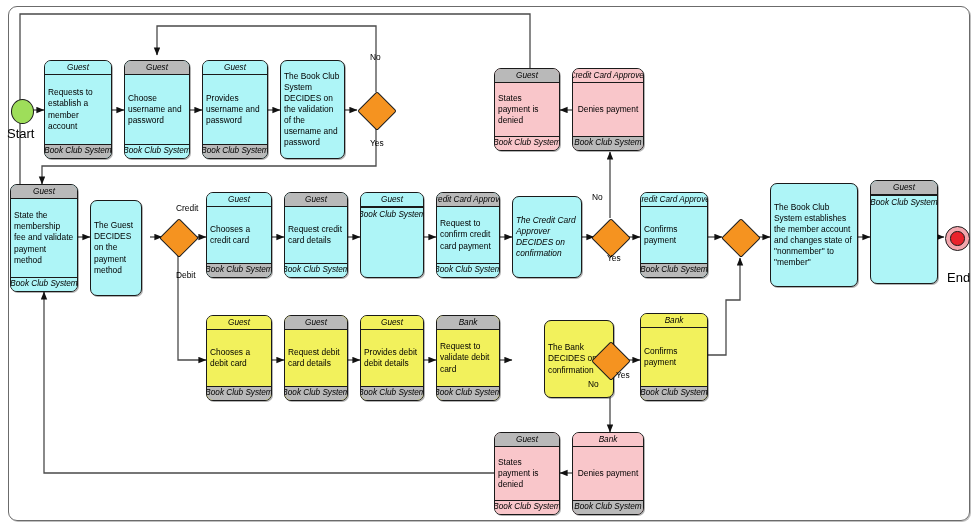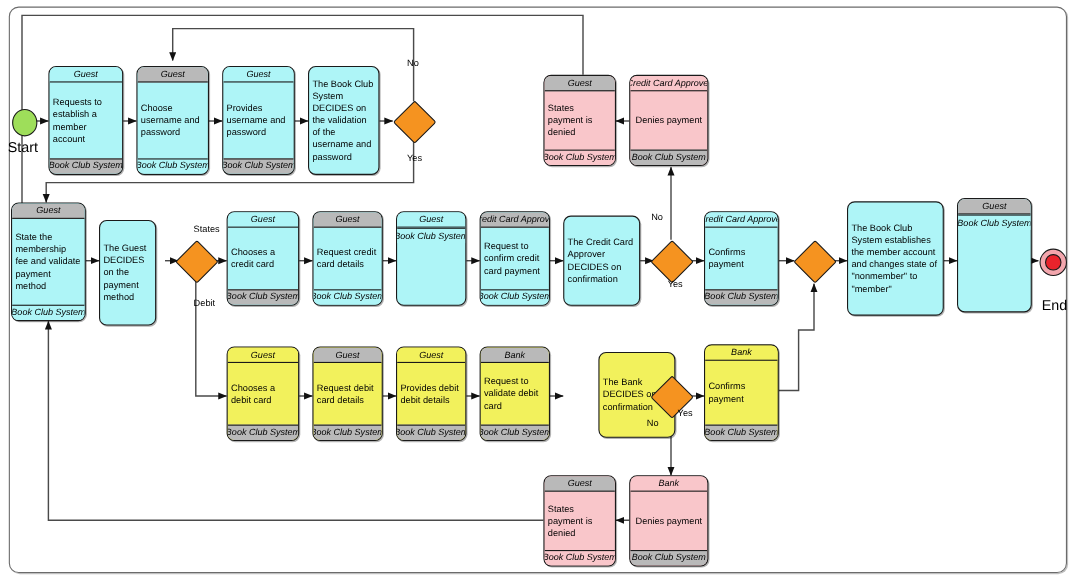--- a/index.html
+++ b/index.html
@@ -210,21 +210,21 @@
     <div class="hdr hdr-gray">Guest</div>
     <div class="body">State the membership fee and validate payment method</div>
     <div class="ftr ftr-cyan">Book Club System</div>
   </div>
 
   <div class="box fill-cyan plain" style="left:90px;top:200px;width:52px;height:96px;">
     <div class="body">The Guest DECIDES on the payment method</div>
   </div>
 
   <div class="diamond" style="left:165px;top:224px;width:26px;height:26px;"></div>
-  <div class="edge-label" style="left:176px;top:203px;">States</div>
+  <div class="edge-label" style="left:176px;top:203px;">Credit</div>
   <div class="edge-label" style="left:176px;top:270px;">Debit</div>
 
   <div class="box fill-cyan" style="left:206px;top:192px;width:66px;height:86px;">
     <div class="hdr hdr-cyan">Guest</div>
     <div class="body">Chooses a credit card</div>
     <div class="ftr ftr-gray">Book Club System</div>
   </div>
 
   <div class="box fill-cyan" style="left:284px;top:192px;width:64px;height:86px;">
     <div class="hdr hdr-gray">Guest</div>
@@ -236,21 +236,21 @@
     <div class="hdr hdr-cyan">Guest</div>
     <div class="ftr ftr-cyan">Book Club System</div>
   </div>
 
   <div class="box fill-cyan" style="left:436px;top:192px;width:64px;height:86px;">
     <div class="hdr hdr-gray">Credit Card Approver</div>
     <div class="body">Request to confirm credit card payment</div>
     <div class="ftr ftr-cyan">Book Club System</div>
   </div>
 
-  <div class="box fill-cyan plain" style="left:512px;top:196px;width:70px;height:82px;">
+  <div class="box fill-cyan plain" style="left:512px;top:196px;width:70px;height:82px;font-style:italic;">
     <div class="body">The Credit Card Approver DECIDES on confirmation</div>
   </div>
 
   <div class="diamond" style="left:597px;top:224px;width:26px;height:26px;"></div>
   <div class="edge-label" style="left:592px;top:192px;">No</div>
   <div class="edge-label" style="left:607px;top:253px;">Yes</div>
 
   <div class="box fill-cyan" style="left:640px;top:192px;width:68px;height:86px;">
     <div class="hdr hdr-cyan">Credit Card Approver</div>
     <div class="body">Confirms payment</div>

